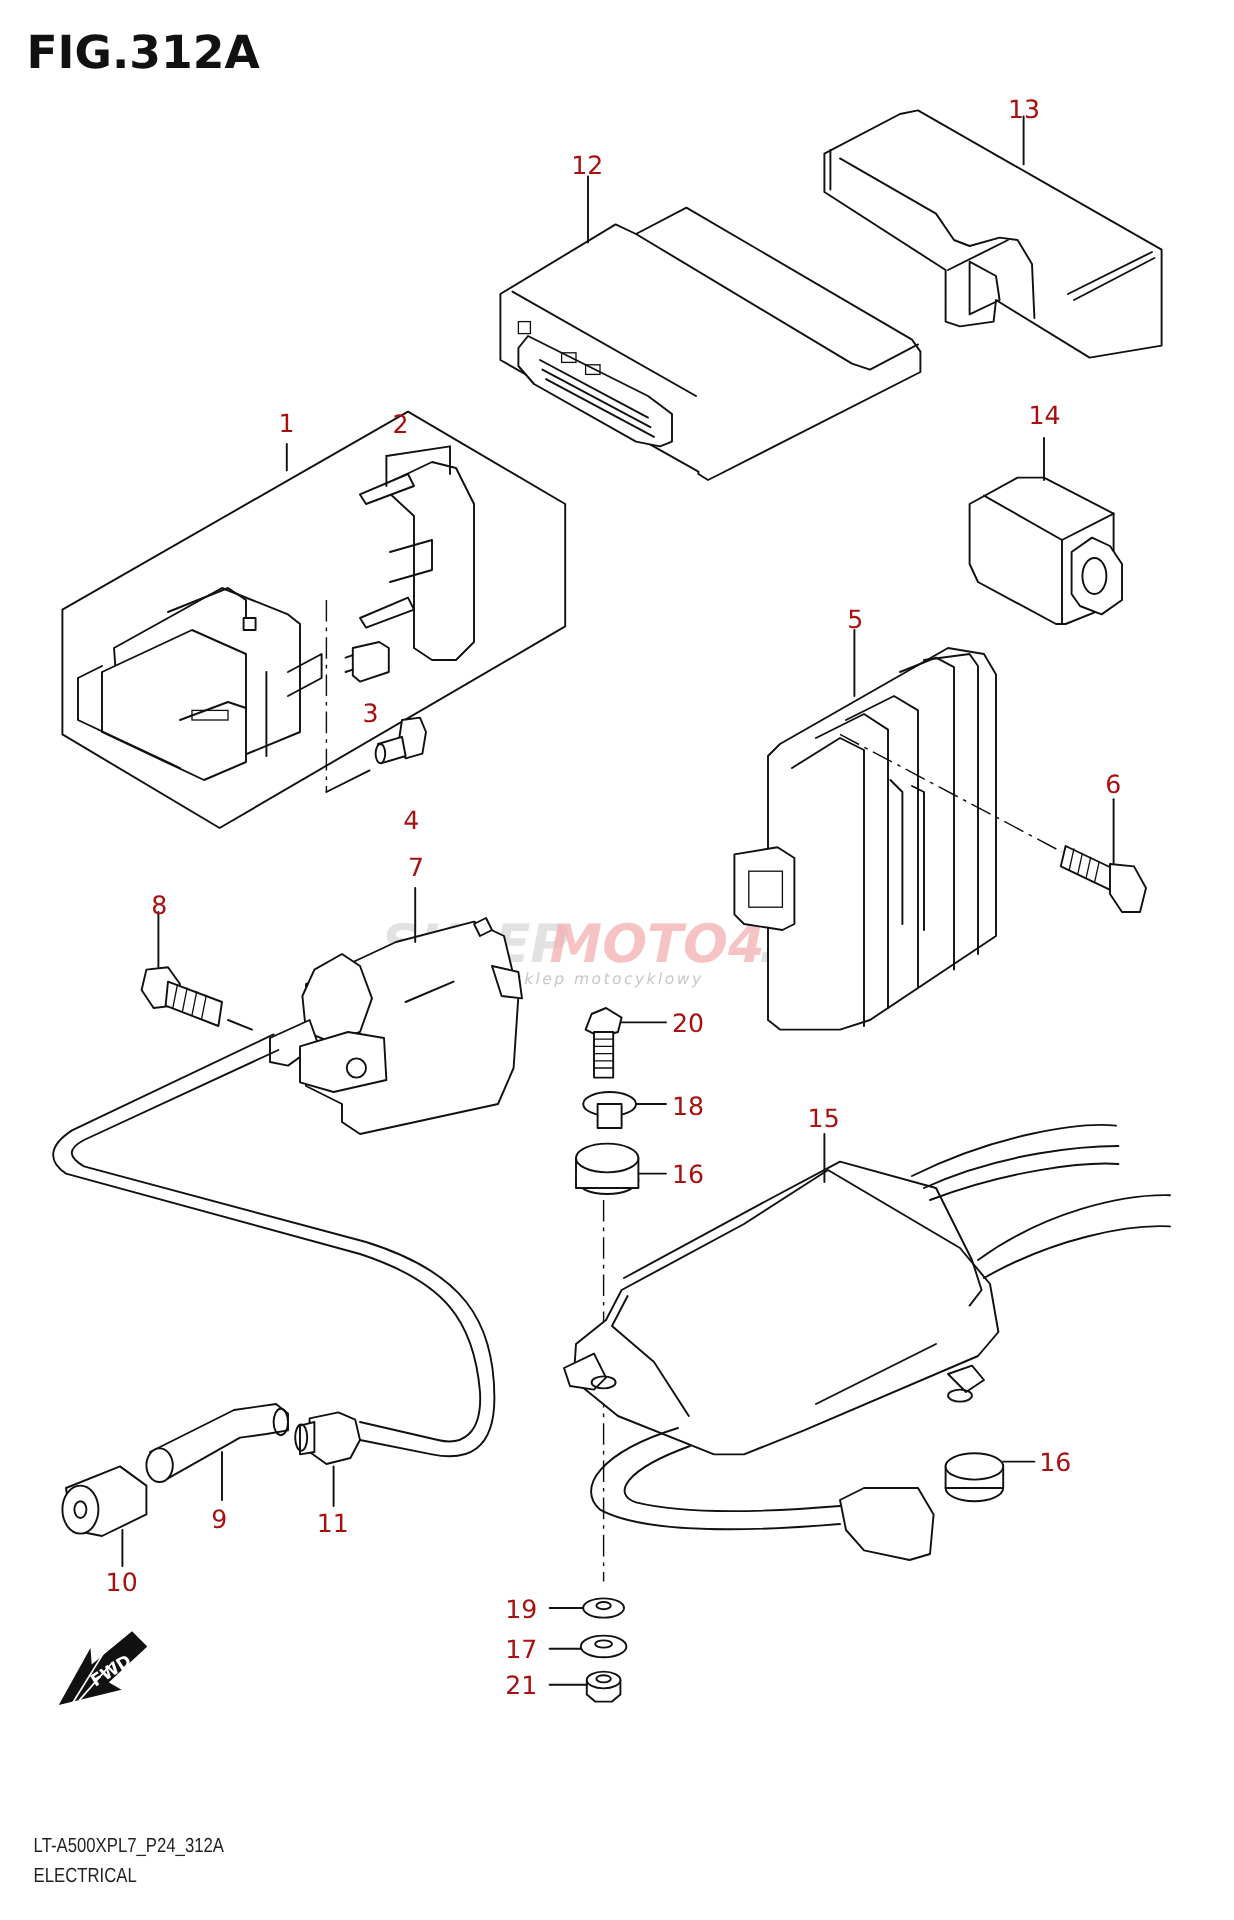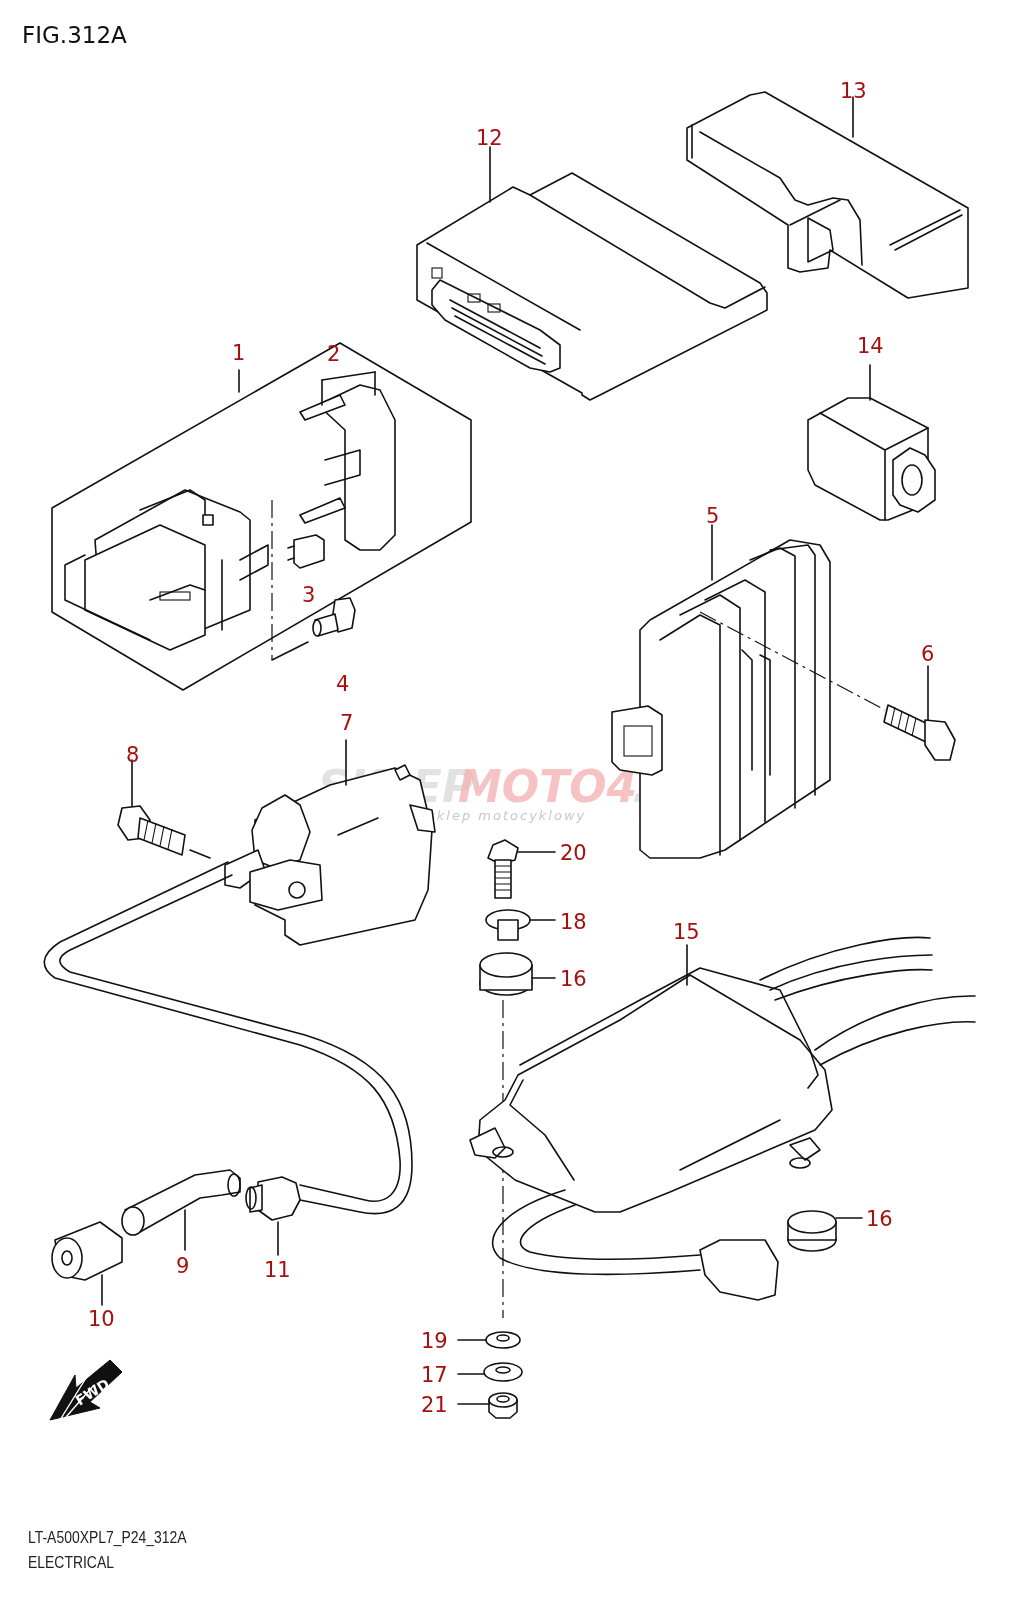--- a/index.html
+++ b/index.html
@@ -1,17 +1,17 @@
 <!DOCTYPE html>
 <html><head>
 <meta charset="utf-8">
 <style>
   html,body{margin:0;padding:0;background:#ffffff;}
   body{width:1028px;height:1600px;position:relative;overflow:hidden;font-family:"DejaVu Sans",sans-serif;}
-  .fig-title{position:absolute;left:22px;top:22px;font-family:"DejaVu Sans",sans-serif;font-weight:normal;font-size:23px;color:#111;letter-spacing:0px;}
+  .fig-title{position:absolute;left:22px;top:22px;font-family:"DejaVu Sans",sans-serif;font-weight:bold;font-size:38px;color:#111;letter-spacing:0px;}
   .footer{position:absolute;left:28px;font-family:"Liberation Sans",sans-serif;font-size:17px;color:#222;transform:scaleX(0.82);transform-origin:left top;}
   .footer.code{top:1528px;}
   .footer.name{top:1553px;}
   svg.diagram{position:absolute;left:0;top:0;}
   .ln{fill:none;stroke:#111;stroke-width:1.6;stroke-linejoin:round;stroke-linecap:round;}
   .lnf{fill:#fff;stroke:#111;stroke-width:1.6;stroke-linejoin:round;stroke-linecap:round;}
   .thin{fill:none;stroke:#111;stroke-width:1.1;}
   .dash{fill:none;stroke:#111;stroke-width:1.2;stroke-dasharray:18 5 3 5;}
   .lbl{font-family:"DejaVu Sans",sans-serif;font-size:21px;fill:#a81010;}
   .wm1{font-family:"DejaVu Sans",sans-serif;font-weight:bold;font-style:italic;font-size:44px;fill:#d9d9d9;opacity:0.75;}

